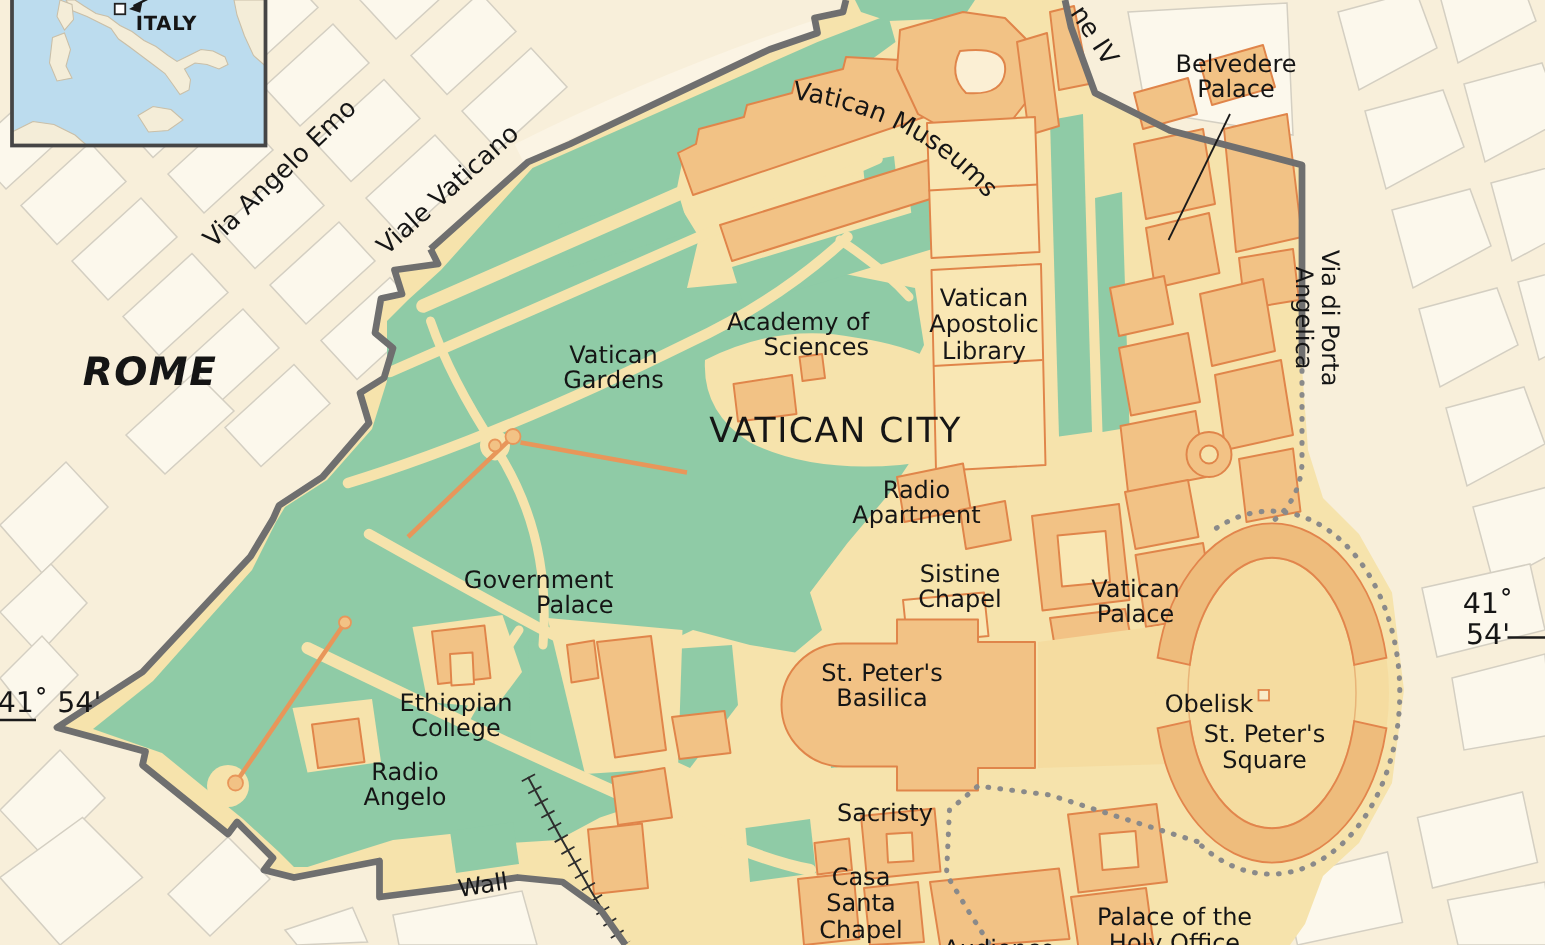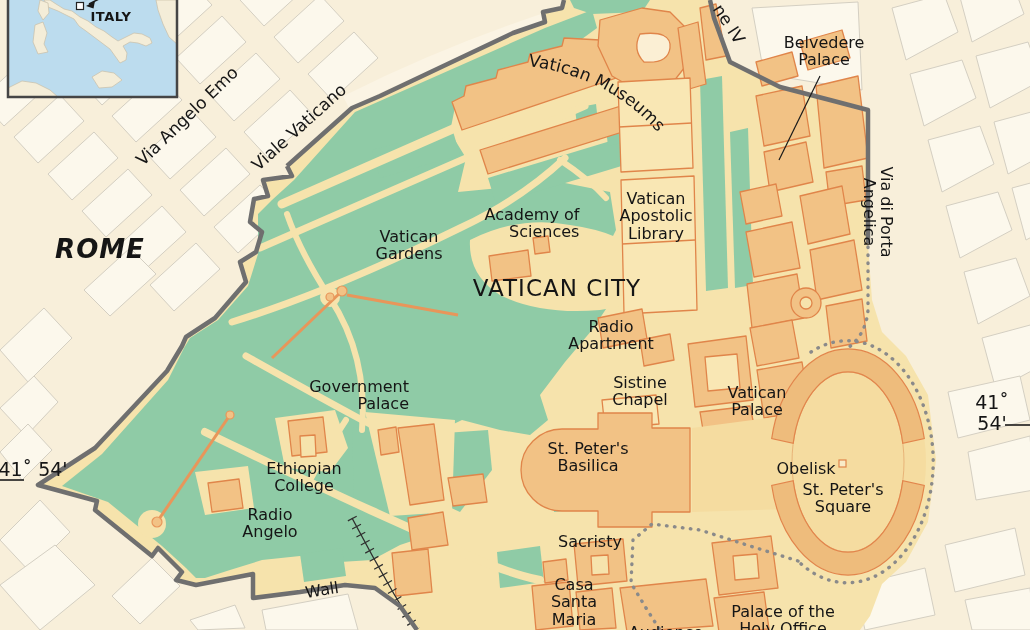--- a/index.html
+++ b/index.html
@@ -275,21 +275,21 @@
 <div class="lbl" style="left:304px;top:477px;">Ethiopian
 College</div>
 <div class="lbl" style="left:270px;top:523px;">Radio
 Angelo</div>
 <div class="lbl" style="left:806px;top:469px;text-align:right;">Obelisk</div>
 <div class="lbl" style="left:843px;top:498px;">St. Peter's
 Square</div>
 <div class="lbl" style="left:590px;top:542px;">Sacristy</div>
 <div class="lbl" style="left:574px;top:602px;">Casa
 Santa
-Maria</div>
+Chapel</div>
 <div class="lbl" style="left:666px;top:604px;margin-top:37px;">Audience
 Hall</div>
 <div class="lbl" style="left:783px;top:620px;">Palace of the
 Holy Office</div>
 
 <div class="lbl lat" style="left:33px;top:469px;">41˚ 54'</div>
 <div class="lbl lat" style="left:992px;top:413px;">41˚ 54'</div>
 </div>
 
 </body></html>

